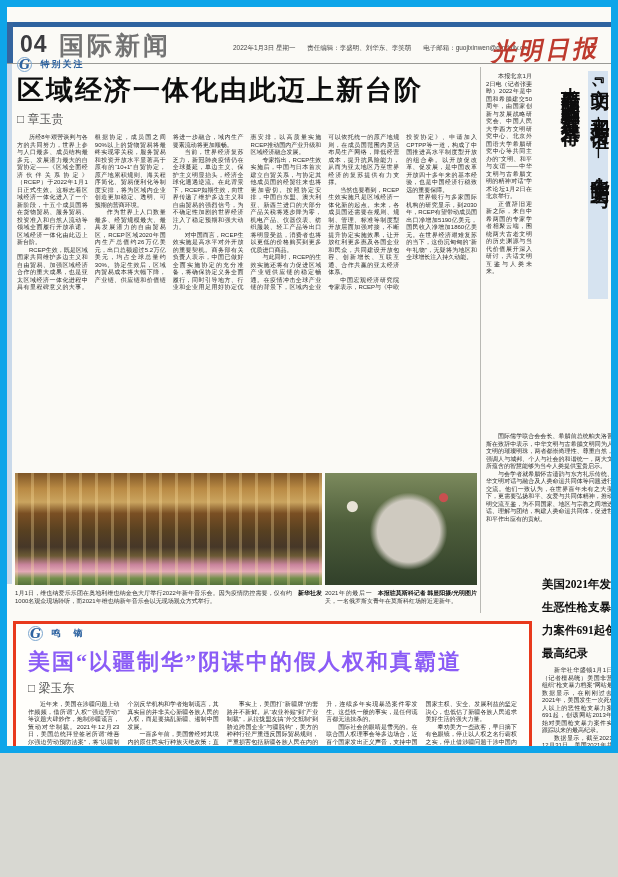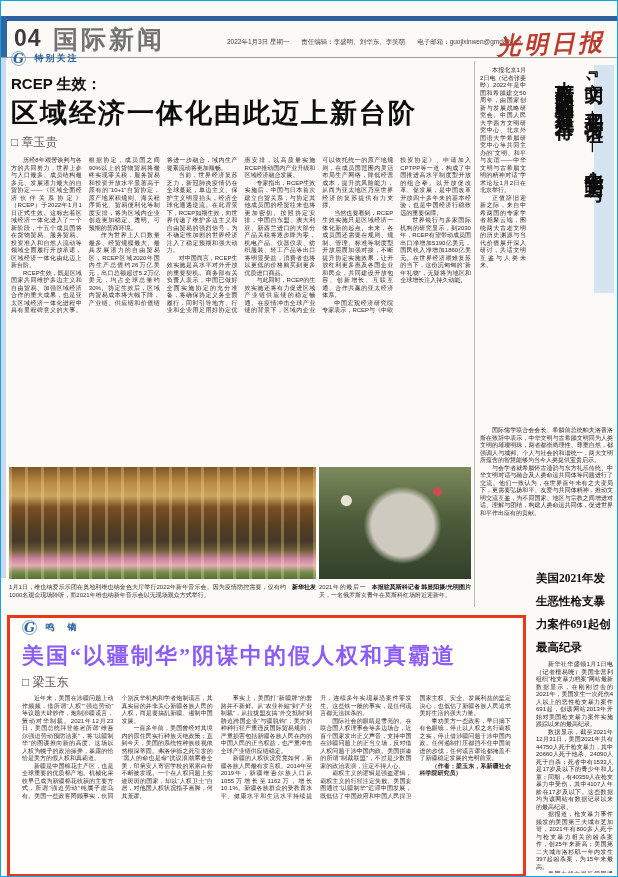--- a/index.html
+++ b/index.html
@@ -1,17 +1,17 @@
 <!DOCTYPE html>
 <html lang="zh"><head>
 <meta charset="utf-8">
 <style>
   html,body{margin:0;padding:0;background:#d8d8d2;}
-  .page{position:relative;width:618px;height:877px;margin:0 auto;background:#fbfaf6;
-        overflow:hidden;border:1px solid #0ea5e9;box-sizing:border-box;
+  .page{position:relative;width:618px;height:753px;margin:0 auto;background:#fbfaf6;
+        overflow:hidden;border:7px solid #0ea5e9;box-sizing:border-box;
         font-family:"Liberation Sans",sans-serif;color:#222;}
   
   .topbar{position:absolute;left:0;right:0;top:15px;height:5px;background:#2e63a0;}
   .leftstrip-dark{position:absolute;left:0;top:15px;width:6px;height:42px;background:#35659f;}
   .leftstrip-light{position:absolute;left:0;top:57px;width:5px;height:520px;background:#c9d9ea;}
   .headrule{position:absolute;left:0;right:0;top:56px;height:1px;background:#9a9a96;}
   .edition{position:absolute;left:13px;top:24px;font-size:23px;font-weight:bold;color:#3c3c40;letter-spacing:1px;}
   .section-title{position:absolute;left:52px;top:22px;font-size:25px;font-weight:900;
                  color:#737373;letter-spacing:3px;}
   .dateline{position:absolute;left:226px;top:37px;font-size:6.5px;color:#444;white-space:nowrap;}
@@ -89,21 +89,20 @@
     <span>电子邮箱：guojixinwen@gmdaily.cn</span>
   </div>
   <div class="masthead">光明日报</div>
   <div class="headrule"></div>
 
   <div class="rcep">
     <div>
       <span class="glogo">G</span>
       <span class="badge-label">特别关注</span>
     </div>
-    <div class="kicker">RCEP 生效：</div>
     <div class="headline">区域经济一体化由此迈上新台阶</div>
     <div class="byline">□ 章玉贵</div>
     <div class="rcep-cols bodytext">
         <p>历经8年艰苦谈判与各方的共同努力，世界上参与人口最多、成员结构最多元、发展潜力最大的自贸协定——《区域全面经济伙伴关系协定》（RCEP）于2022年1月1日正式生效。这标志着区域经济一体化进入了一个新阶段，十五个成员国将在货物贸易、服务贸易、投资准入和自然人流动等领域全面履行开放承诺，区域经济一体化由此迈上新台阶。</p>
         <p>RCEP生效，既是区域国家共同维护多边主义和自由贸易、加强区域经济合作的重大成果，也是亚太区域经济一体化进程中具有里程碑意义的大事。根据协定，成员国之间90%以上的货物贸易将最终实现零关税，服务贸易和投资开放水平显著高于原有的“10+1”自贸协定，原产地累积规则、海关程序简化、贸易便利化等制度安排，将为区域内企业创造更加稳定、透明、可预期的营商环境。</p>
         <p>作为世界上人口数量最多、经贸规模最大、最具发展潜力的自由贸易区，RCEP区域2020年国内生产总值约26万亿美元，出口总额超过5.2万亿美元，均占全球总量约30%。协定生效后，区域内贸易成本将大幅下降，产业链、供应链和价值链将进一步融合，域内生产要素流动将更加顺畅。</p>
         <p>当前，世界经济复苏乏力，新冠肺炎疫情仍在全球蔓延，单边主义、保护主义明显抬头，经济全球化遭遇逆流。在此背景下，RCEP如期生效，向世界传递了维护多边主义和自由贸易的强烈信号，为不确定性加剧的世界经济注入了稳定预期和强大动力。</p>
         <p>对中国而言，RCEP生效实施是高水平对外开放的重要契机。商务部有关负责人表示，中国已做好全面实施协定的充分准备，将确保协定义务全面履行，同时引导地方、行业和企业用足用好协定优惠安排，以高质量实施RCEP推动国内产业升级和区域经济融合发展。</p>
         <p>专家指出，RCEP生效实施后，中国与日本首次建立自贸关系，与协定其他成员国的经贸往来也将更加密切。按照协定安排，中国自东盟、澳大利亚、新西兰进口的大部分产品关税将逐步降为零，机电产品、仪器仪表、纺织服装、轻工产品等出口将明显受益，消费者也将以更低的价格购买到更多优质进口商品。</p>
         <p>与此同时，RCEP的生效实施还将有力促进区域产业链供应链的稳定畅通。在疫情冲击全球产业链的背景下，区域内企业可以依托统一的原产地规则，在成员国范围内灵活布局生产网络，降低经营成本，提升抗风险能力，从而为亚太地区乃至世界经济的复苏提供有力支撑。</p>

